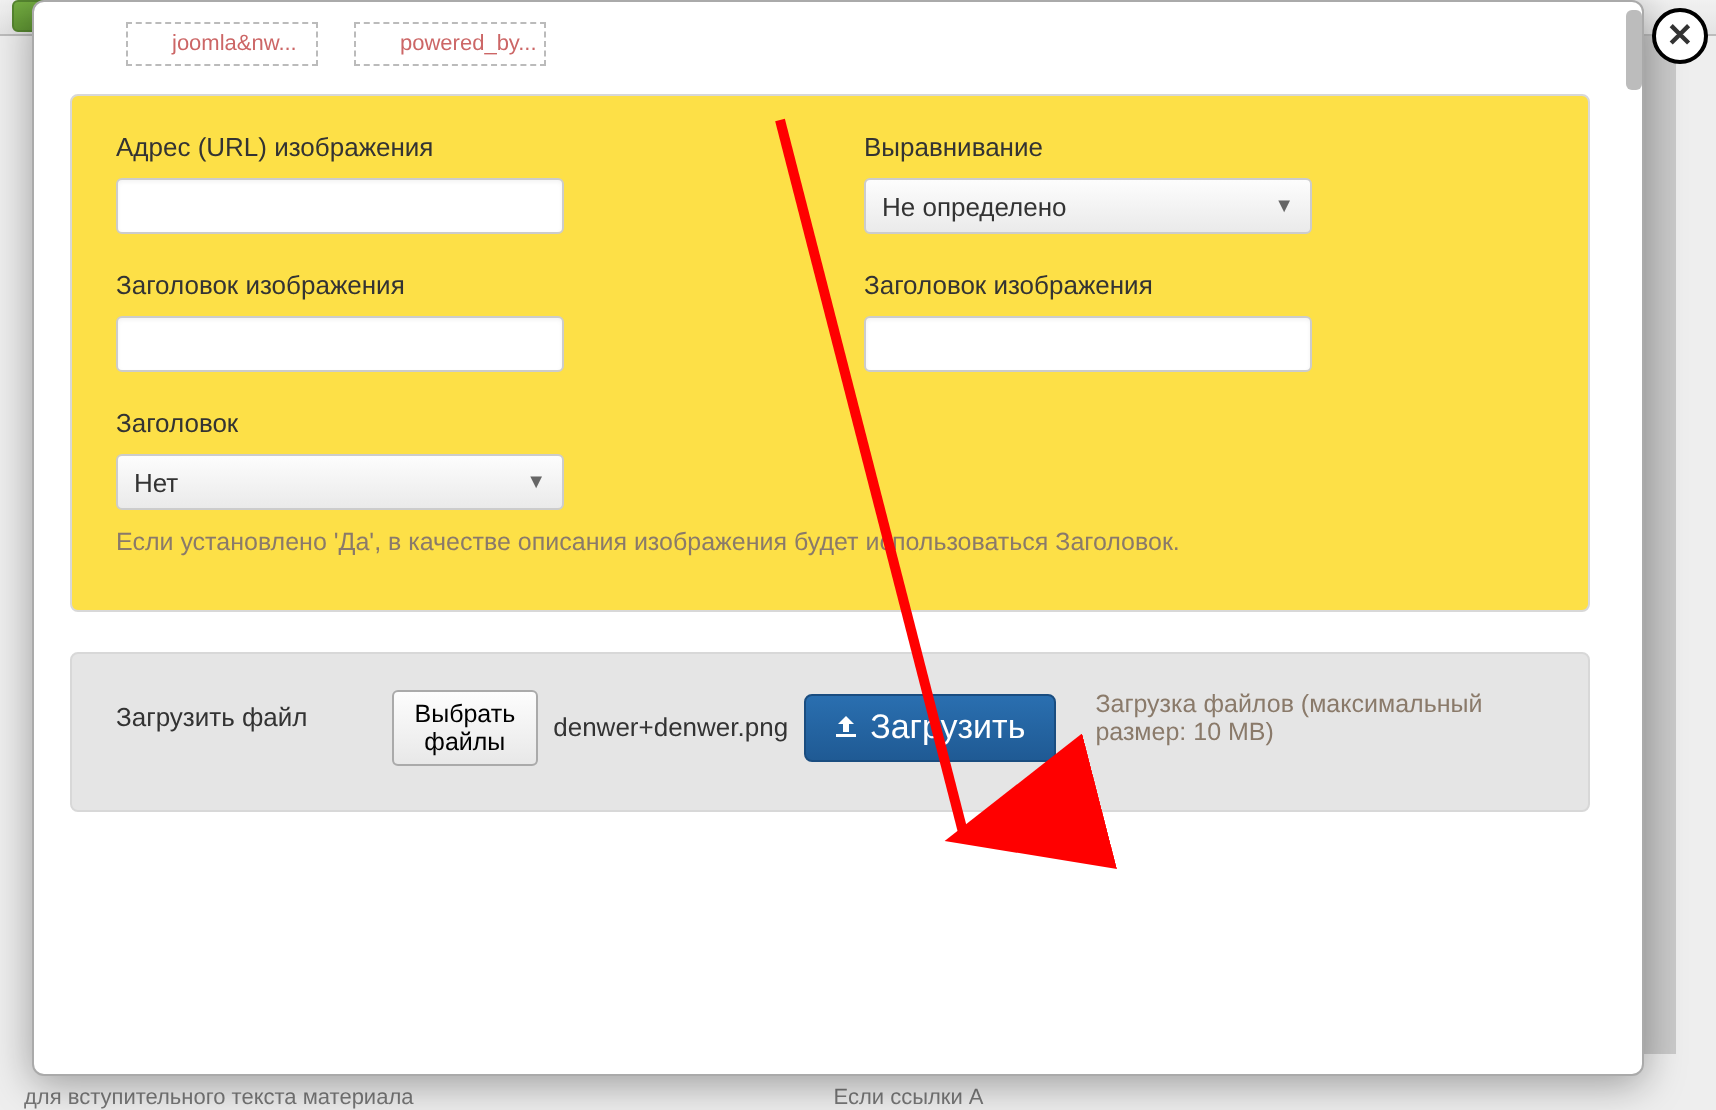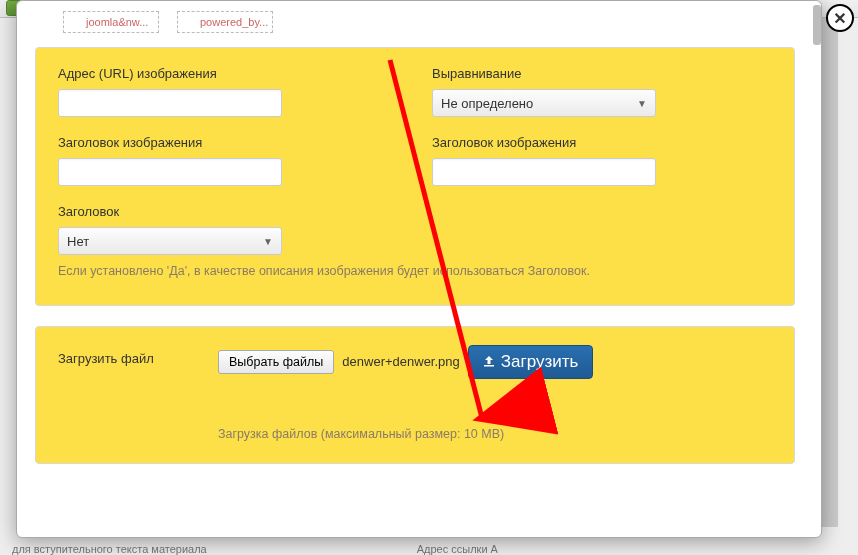--- a/index.html
+++ b/index.html
@@ -167,35 +167,35 @@
     color: #8a7a6a;
     line-height: 1.5;
     margin-top: 7px;
     max-width: 360px;
   }
   .help b { font-weight: bold; color:#6e5c4a;}
 
   .upload-panel {
     border: 1px solid #d8d8d8;
     border-radius: 4px;
-    background: #fde047;
+    background: #e5e5e5;
     padding: 18px 22px 22px;
     display: flex;
     align-items: flex-start;
     gap: 20px;
   }
   .upload-label {
     font-size: 13px;
     width: 140px;
     padding-top: 6px;
   }
   .upload-controls {
     display: flex;
-    flex-direction: column;
-    gap: 8px;
+    flex-direction: row;
+    gap: 20px;
   }
   .upload-line {
     display: flex;
     align-items: center;
     gap: 8px;
   }
   .file-btn {
     border: 1px solid #aaa;
     border-radius: 3px;
     background: linear-gradient(#fdfdfd,#e8e8e8);
@@ -215,21 +215,20 @@
     padding: 6px 14px;
     font-size: 17px;
     display: flex;
     align-items: center;
     gap: 6px;
     cursor: pointer;
   }
   .upload-note {
     font-size: 12.5px;
     color: #8a7a6a;
-    margin-top: 40px;
   }
 
   
   .arrow-svg {
     position: absolute;
     pointer-events: none;
     z-index: 40;
   }
 </style>
 </head>
@@ -258,21 +257,21 @@
     </div>
   <div class="tb-btn">
       <span class="tb-icon" style="color:#28a">?</span>
       <span>Справка</span>
     </div>
 </div>
 <div class="bg-fragments"></div>
 <div class="bg-right"></div>
 <div class="bg-bottom">
   <span>для вступительного текста материала</span>
-  <span>Адрес ссылки A</span>
+  <span>Если ссылки A</span>
 </div>
 
 <div class="modal">
   <div class="vscroll"></div>
   <div class="modal-inner">
 
     <div class="thumb-row">
       <div class="thumb">joomla&amp;nw...</div>
       <div class="thumb">powered_by...</div>
     </div>

